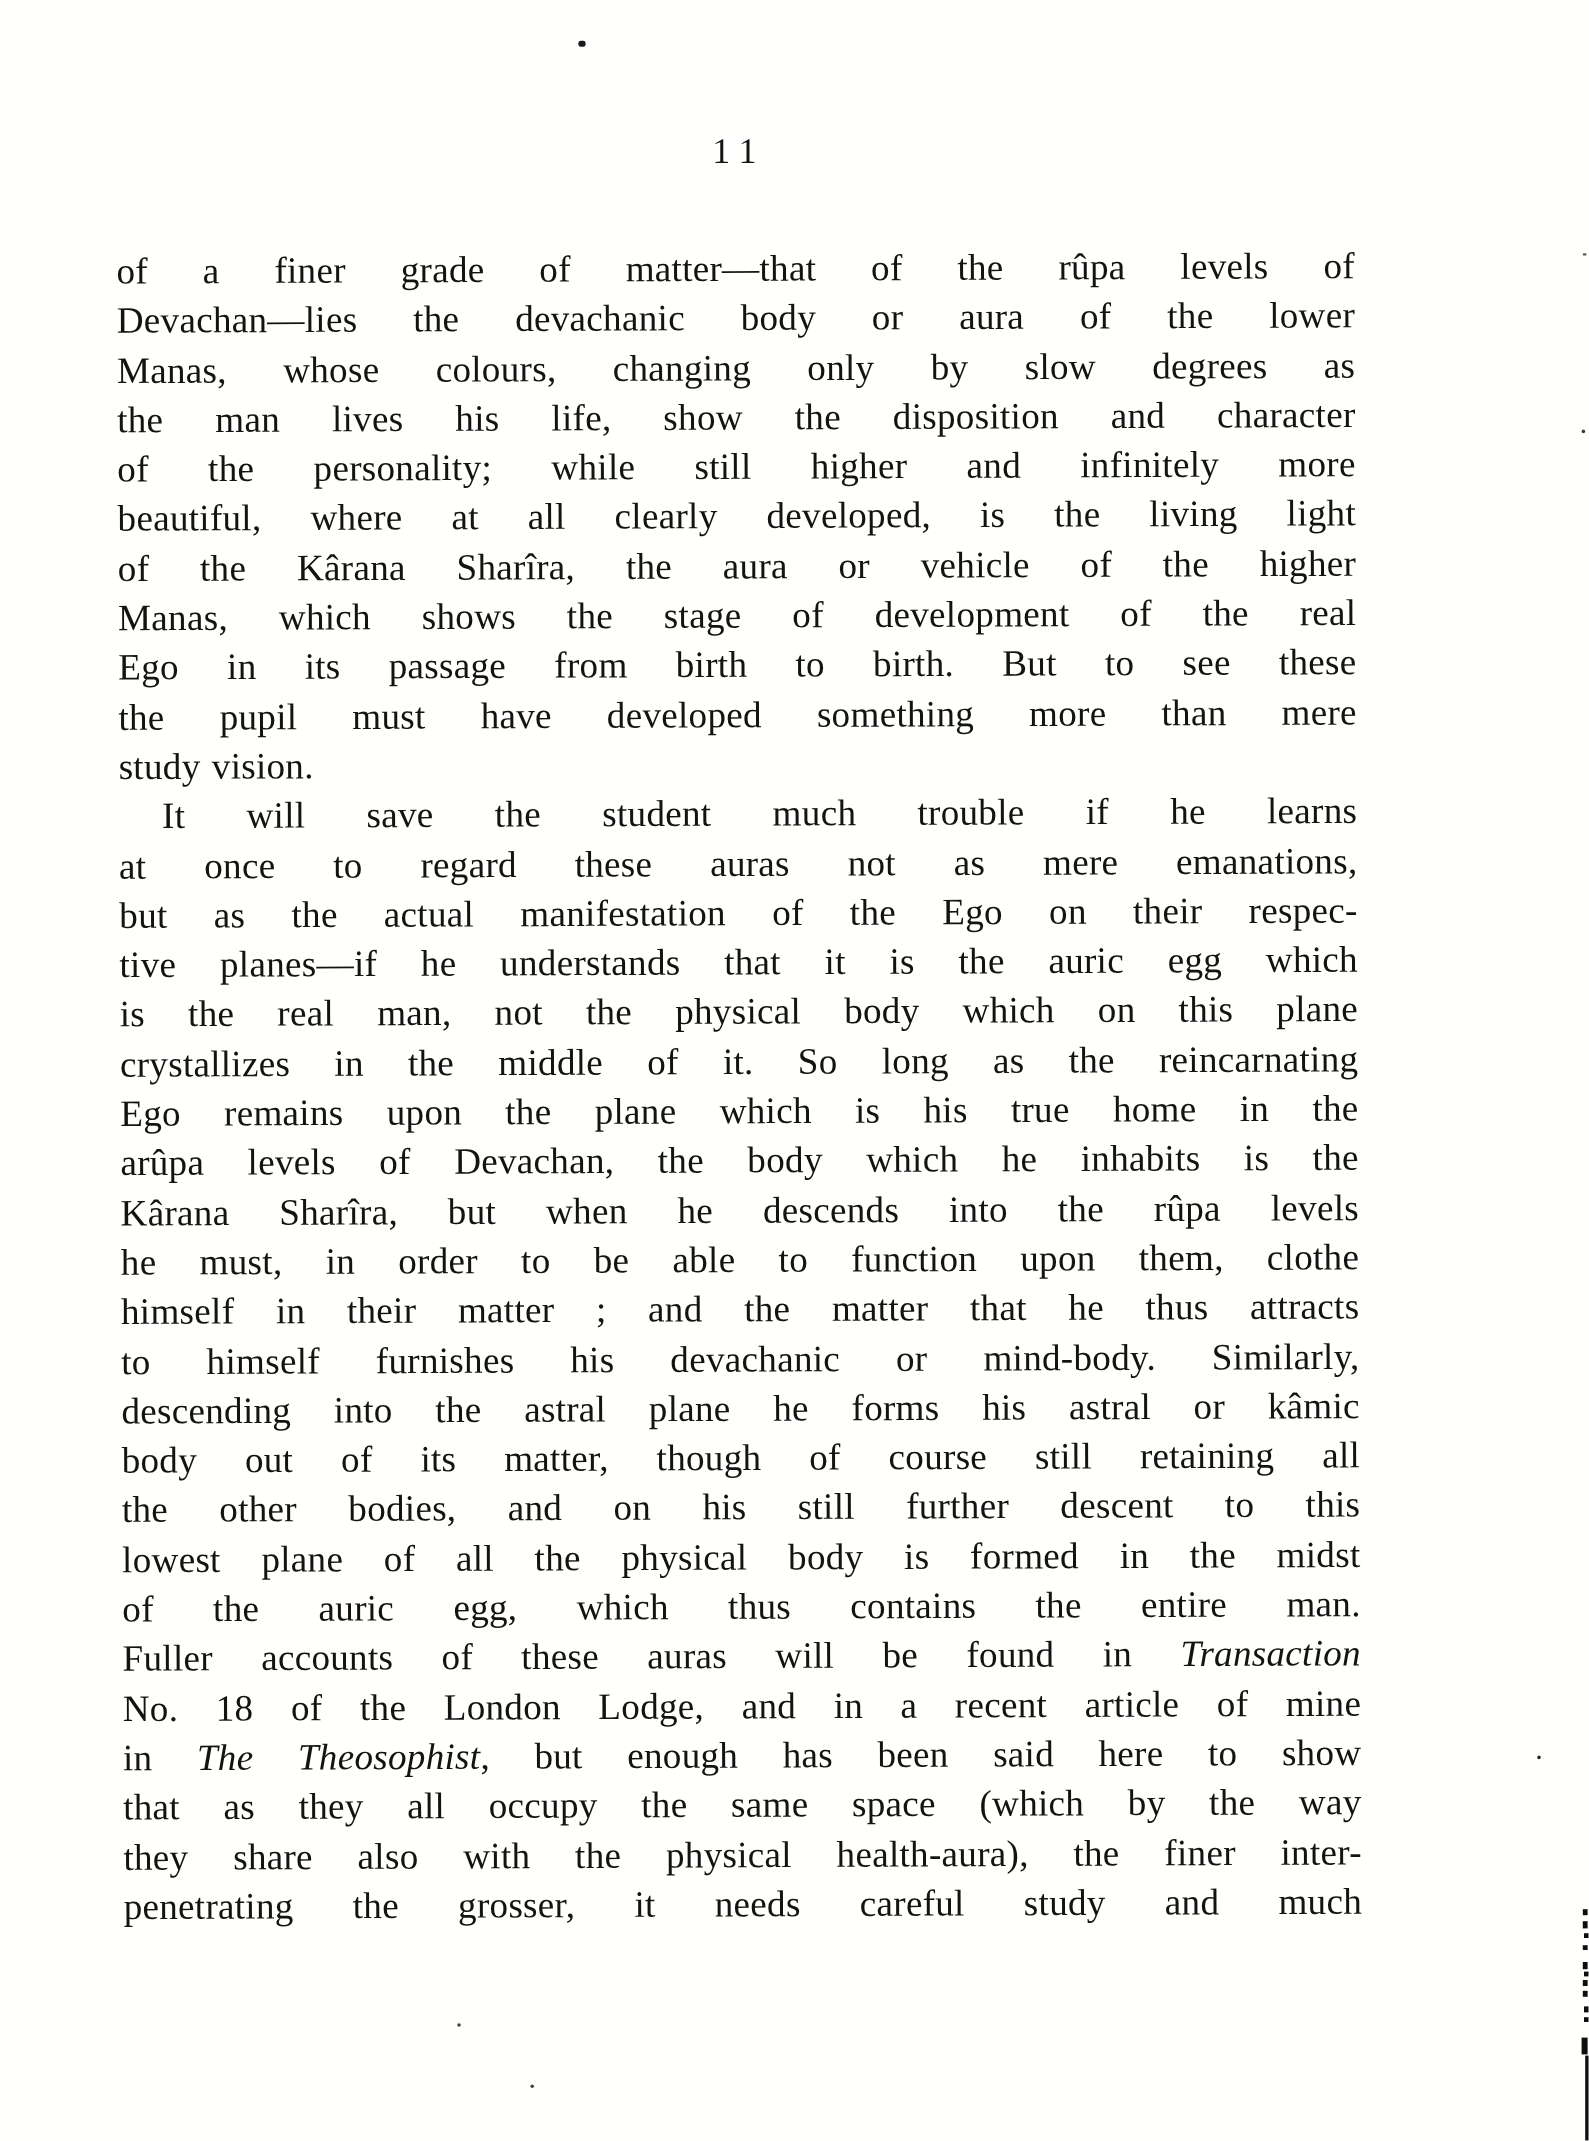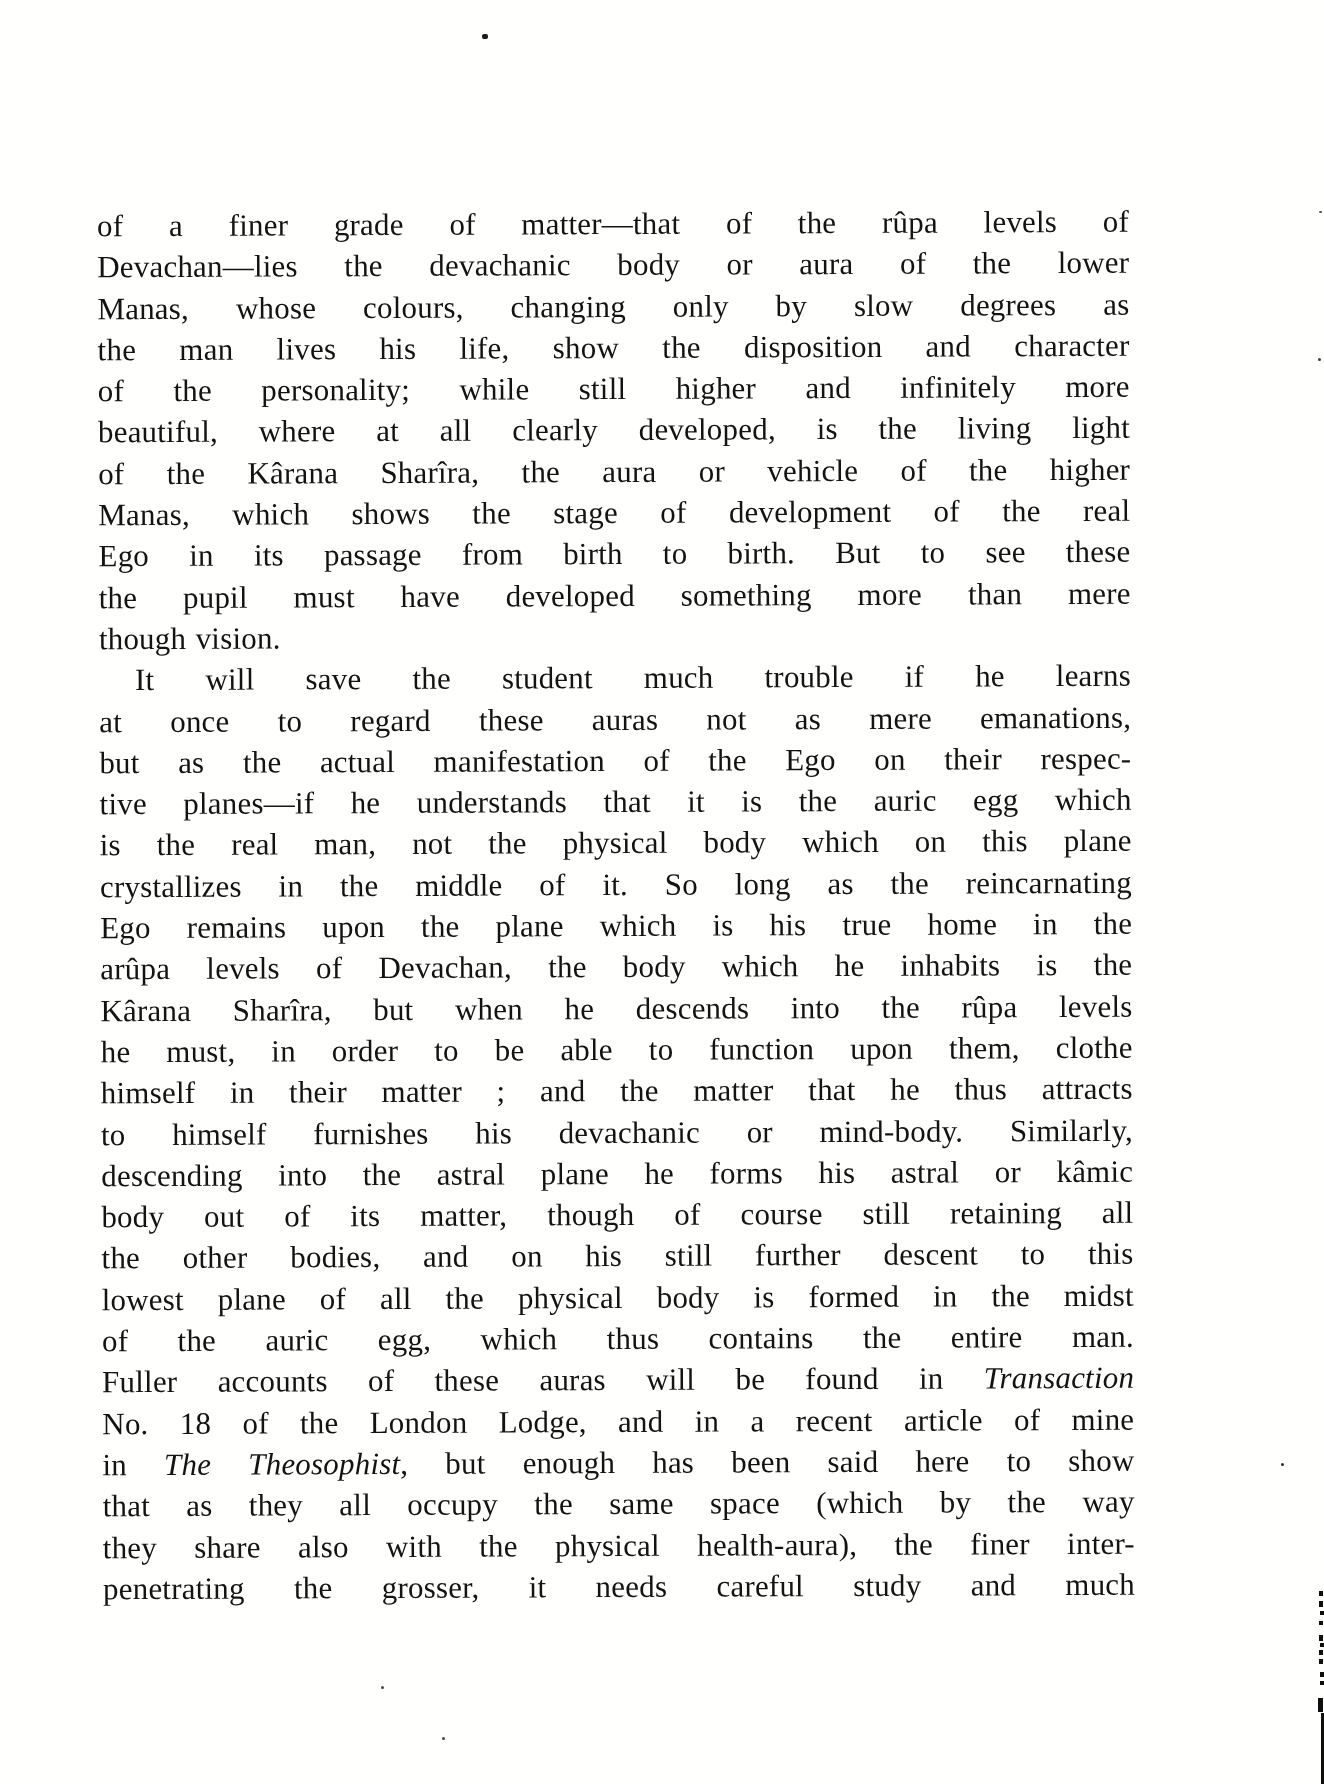--- a/index.html
+++ b/index.html
@@ -27,33 +27,34 @@
   .line.indent{padding-left:36px;}
   .italic{font-style:italic;}
   .speck{position:absolute;background:#1b1b1b;border-radius:2px;}
   .edgemark{position:absolute;background:#0e0e0e;}
 </style>
 </head>
 <body>
 
 <div class="page">
 
+  <div class="pagenum">11</div>
 
   <div class="textblock">
       <div class="line"><span>of a finer grade of matter—that of the rûpa levels of</span></div>
       <div class="line"><span>Devachan—lies the devachanic body or aura of the lower</span></div>
       <div class="line"><span>Manas, whose colours, changing only by slow degrees as</span></div>
       <div class="line"><span>the man lives his life, show the disposition and character</span></div>
       <div class="line"><span>of the personality; while still higher and infinitely more</span></div>
       <div class="line"><span>beautiful, where at all clearly developed, is the living light</span></div>
       <div class="line"><span>of the Kârana Sharîra, the aura or vehicle of the higher</span></div>
       <div class="line"><span>Manas, which shows the stage of development of the real</span></div>
       <div class="line"><span>Ego in its passage from birth to birth.  But to see these</span></div>
       <div class="line"><span>the pupil must have developed something more than mere</span></div>
-      <div class="line short"><span>though vision.</span></div>
+      <div class="line short"><span>study vision.</span></div>
       <div class="line indent"><span>It will save the student much trouble if he learns</span></div>
       <div class="line"><span>at once to regard these auras not as mere emanations,</span></div>
       <div class="line"><span>but as the actual manifestation of the Ego on their respec-</span></div>
       <div class="line"><span>tive planes—if he understands that it is the auric egg which</span></div>
       <div class="line"><span>is the real man, not the physical body which on this plane</span></div>
       <div class="line"><span>crystallizes in the middle of it.  So long as the reincarnating</span></div>
       <div class="line"><span>Ego remains upon the plane which is his true home in the</span></div>
       <div class="line"><span>arûpa levels of Devachan, the body which he inhabits is the</span></div>
       <div class="line"><span>Kârana Sharîra, but when he descends into the rûpa levels</span></div>
       <div class="line"><span>he must, in order to be able to function upon them, clothe</span></div>

